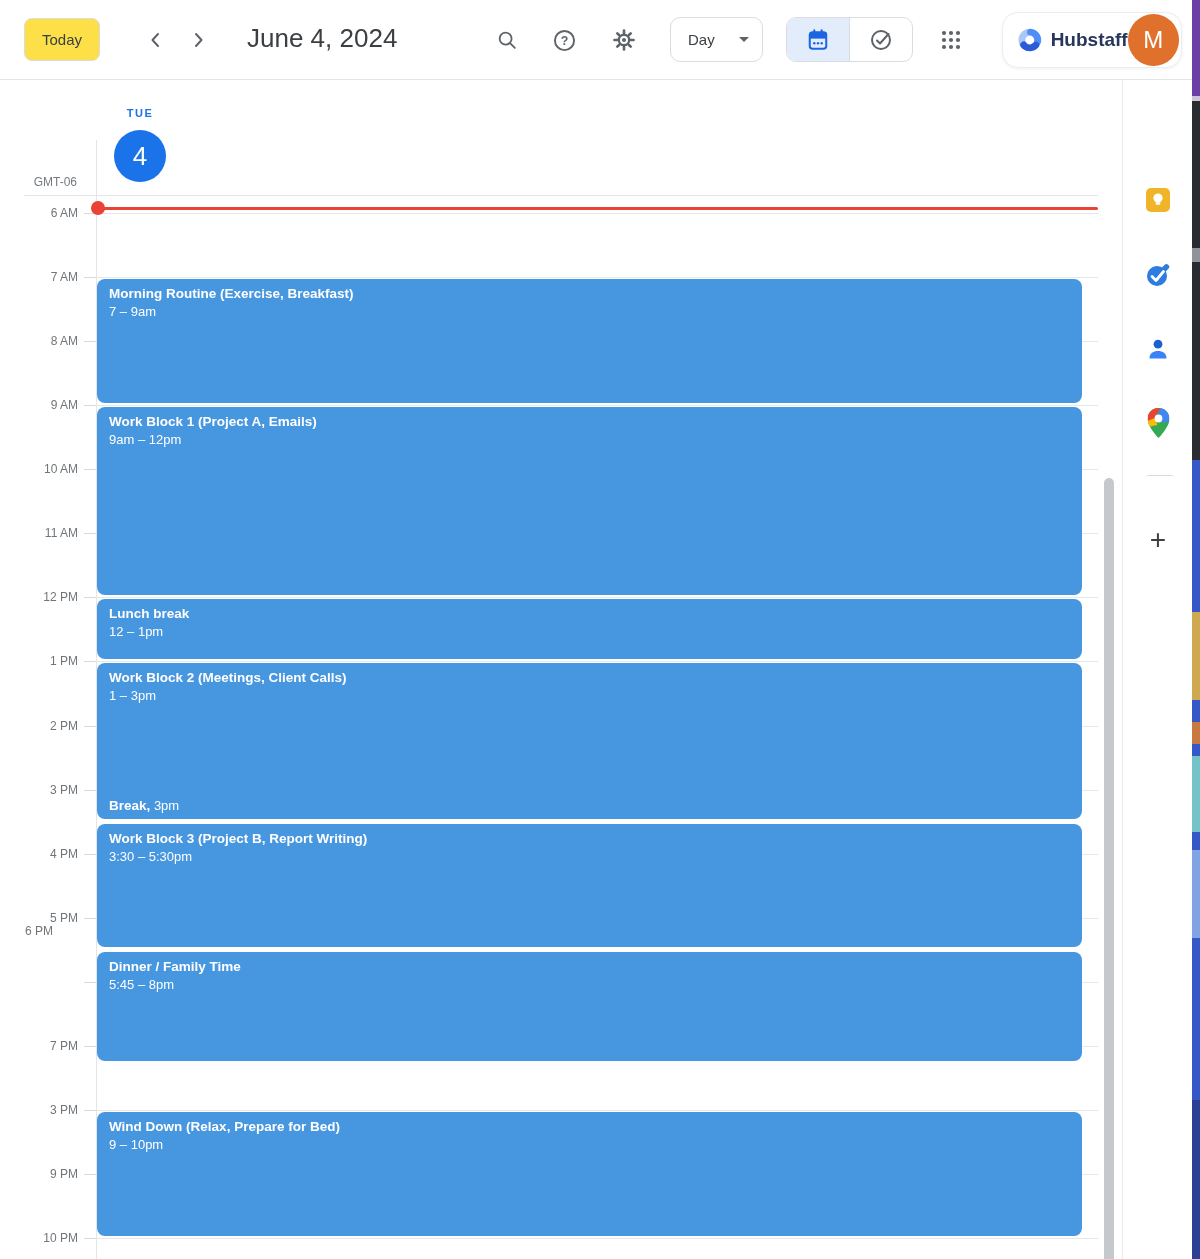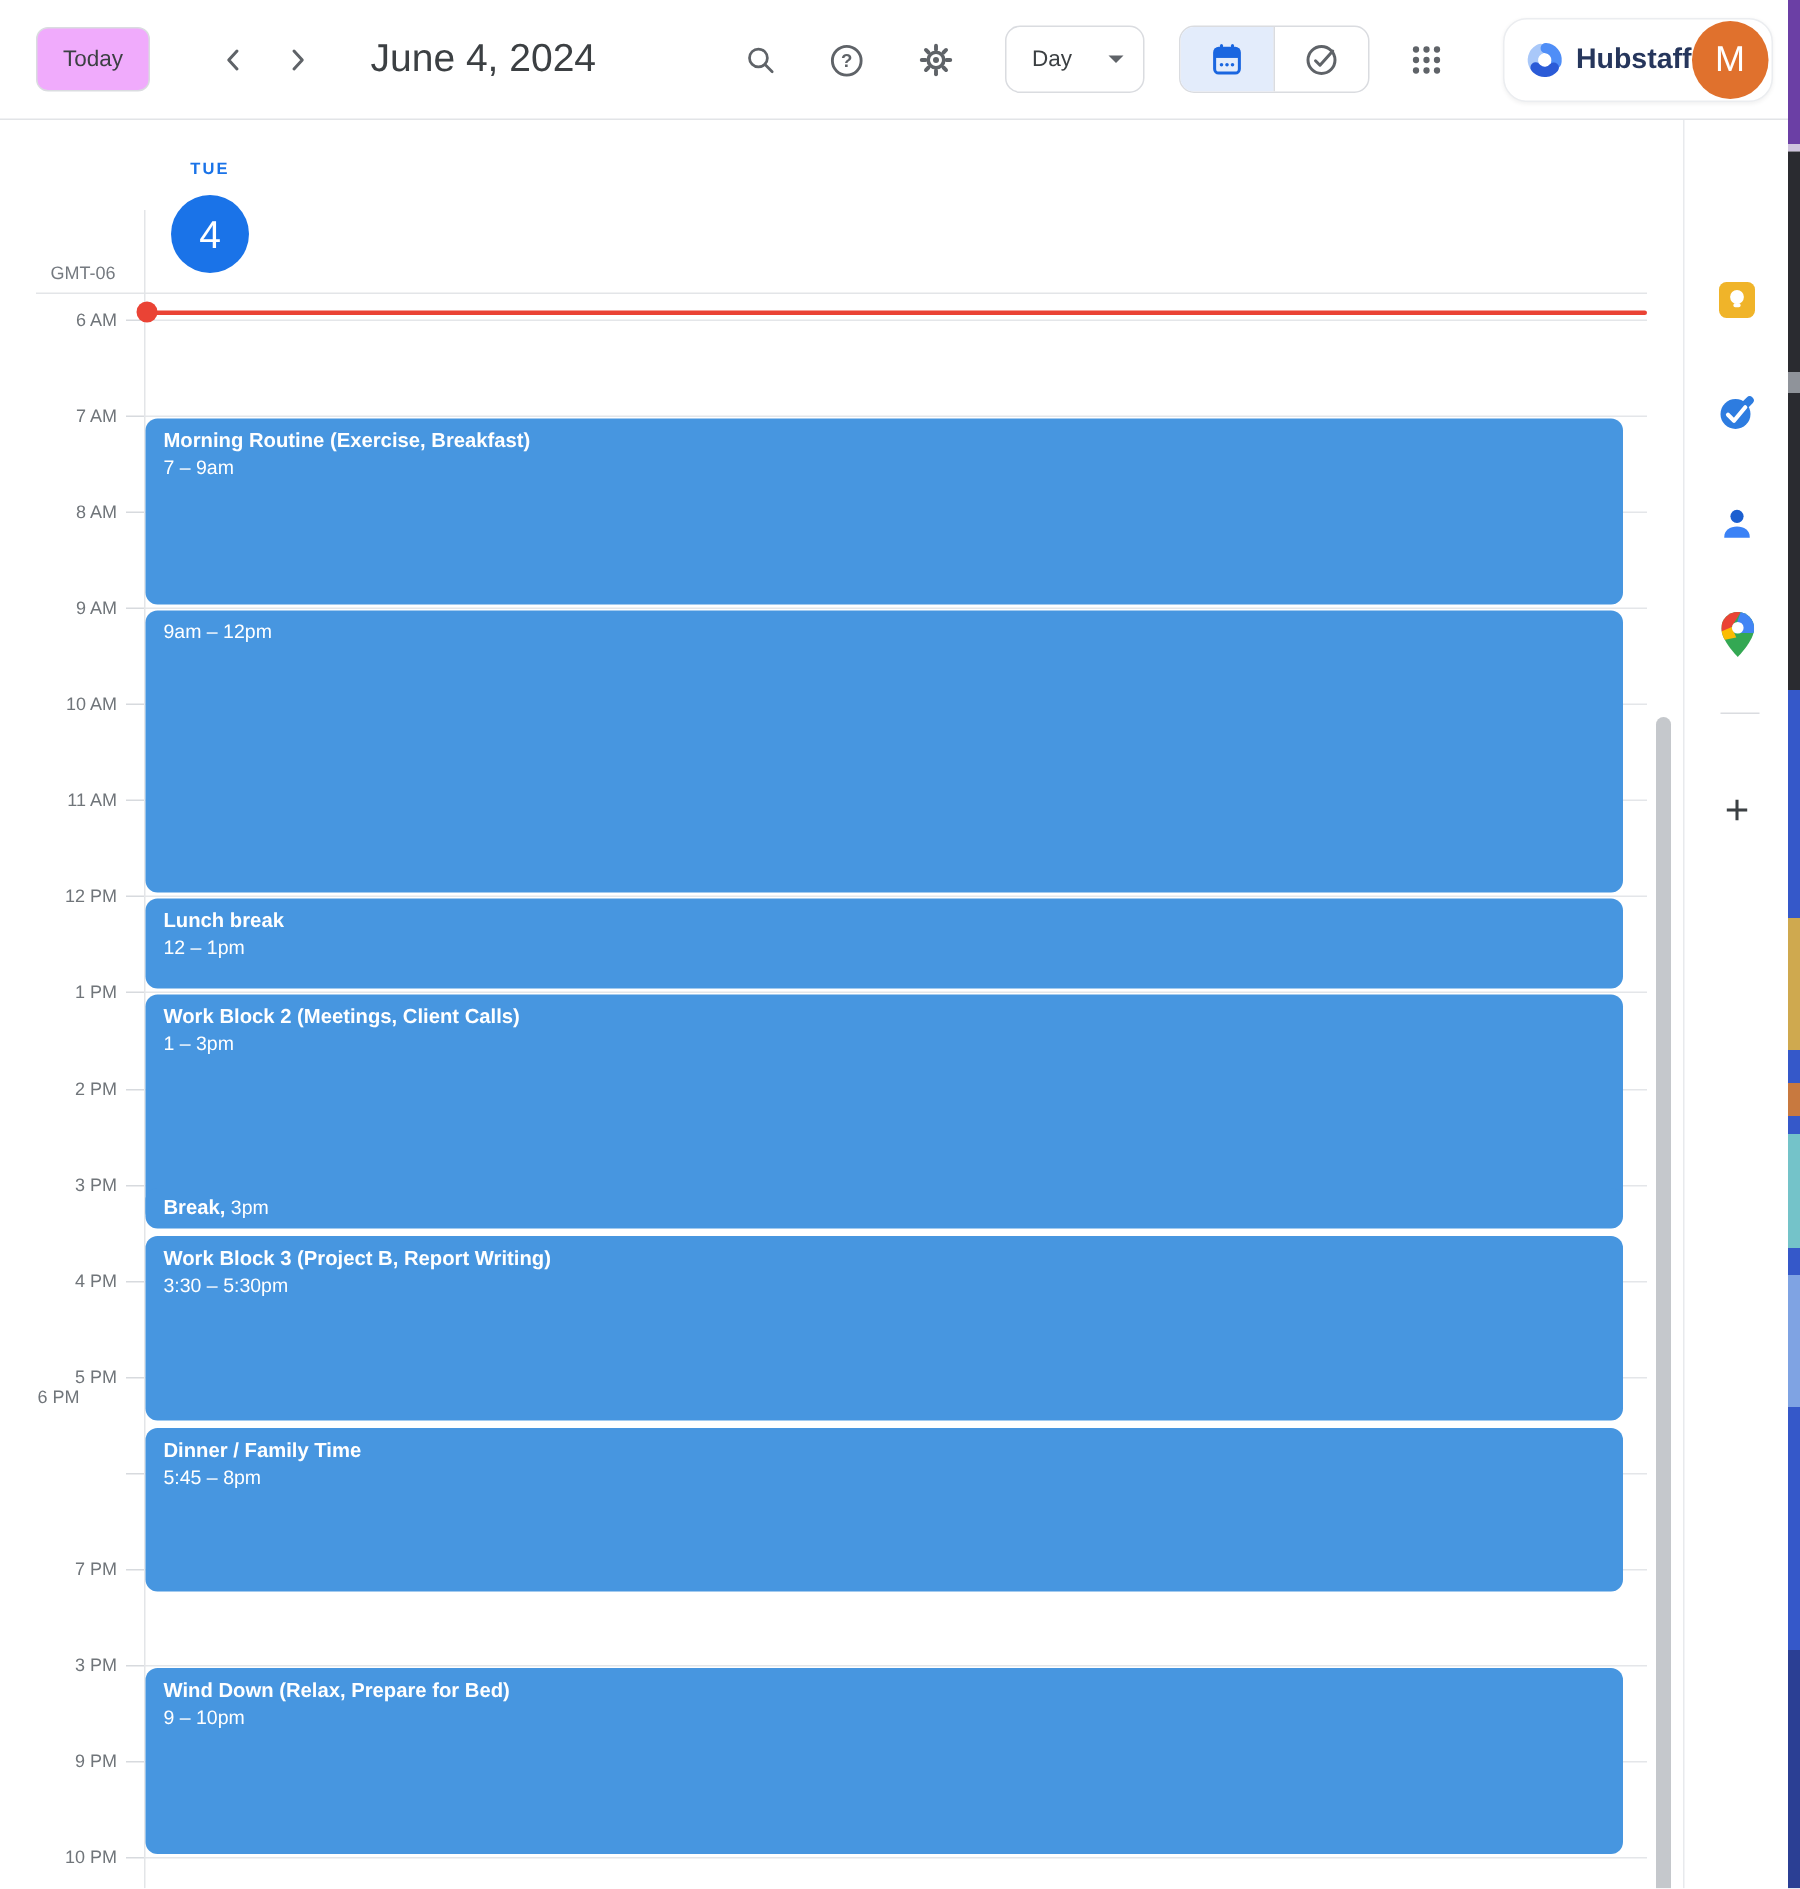--- a/index.html
+++ b/index.html
@@ -6,21 +6,21 @@
   body { background:#fff; }
   .app {
     position:relative; width:1200px; height:1259px; overflow:hidden;
     background:#fff; font-family:"Liberation Sans", sans-serif; color:#3c4043;
   }
   
   .header { position:absolute; left:0; top:0; width:1200px; height:80px; background:#fff; z-index:20; }
   .header-divider { position:absolute; left:0; top:79px; width:1192px; height:1px; background:#e2e4e7; }
   .today-btn {
     position:absolute; left:24px; top:18px; height:43px; padding:0 17px;
-    border:1px solid #dadce0; border-radius:8px; background:#f0abfc;
+    border:1px solid #dadce0; border-radius:8px; background:#fde047;
     font-size:15px; color:#3c4043; display:flex; align-items:center; cursor:pointer;
   }
   .nav-btn { position:absolute; top:24px; width:32px; height:32px; border:none; background:transparent; display:flex; align-items:center; justify-content:center; cursor:pointer; border-radius:50%; }
   .page-title { position:absolute; left:247px; top:23px; font-size:26px; font-weight:400; color:#3c4043; white-space:nowrap; }
   .icon-btn { position:absolute; top:24px; width:32px; height:32px; border:none; background:transparent; display:flex; align-items:center; justify-content:center; cursor:pointer; border-radius:50%; }
   .day-pill {
     position:absolute; left:670px; top:17px; width:93px; height:45px;
     border:1px solid #dadce0; border-radius:10px; background:#fff;
     display:flex; align-items:center; justify-content:space-between; padding:0 13px 0 17px;
     font-size:15px; color:#3c4043; cursor:pointer;
@@ -242,20 +242,21 @@
 
   <div class="now-line"></div>
   <div class="now-dot"></div>
 
   <div id="event-layer">
       <div class="event" style="top: 279.062px; height: 123.625px;">
         <div class="ev-title">Morning Routine (Exercise, Breakfast)</div>
         <div class="ev-time">7 – 9am</div>
       </div>
       <div class="event" style="top: 407.188px; height: 187.688px;">
+        <div class="ev-title">Work Block 1 (Project A, Emails)</div>
         <div class="ev-time">9am – 12pm</div>
       </div>
       <div class="event" style="top: 599.375px; height: 59.5625px;">
         <div class="ev-title">Lunch break</div>
         <div class="ev-time">12 – 1pm</div>
       </div>
       <div class="event" style="top: 663.438px; height: 153px;">
         <div class="ev-title">Work Block 2 (Meetings, Client Calls)</div>
         <div class="ev-time">1 – 3pm</div>
       </div>

